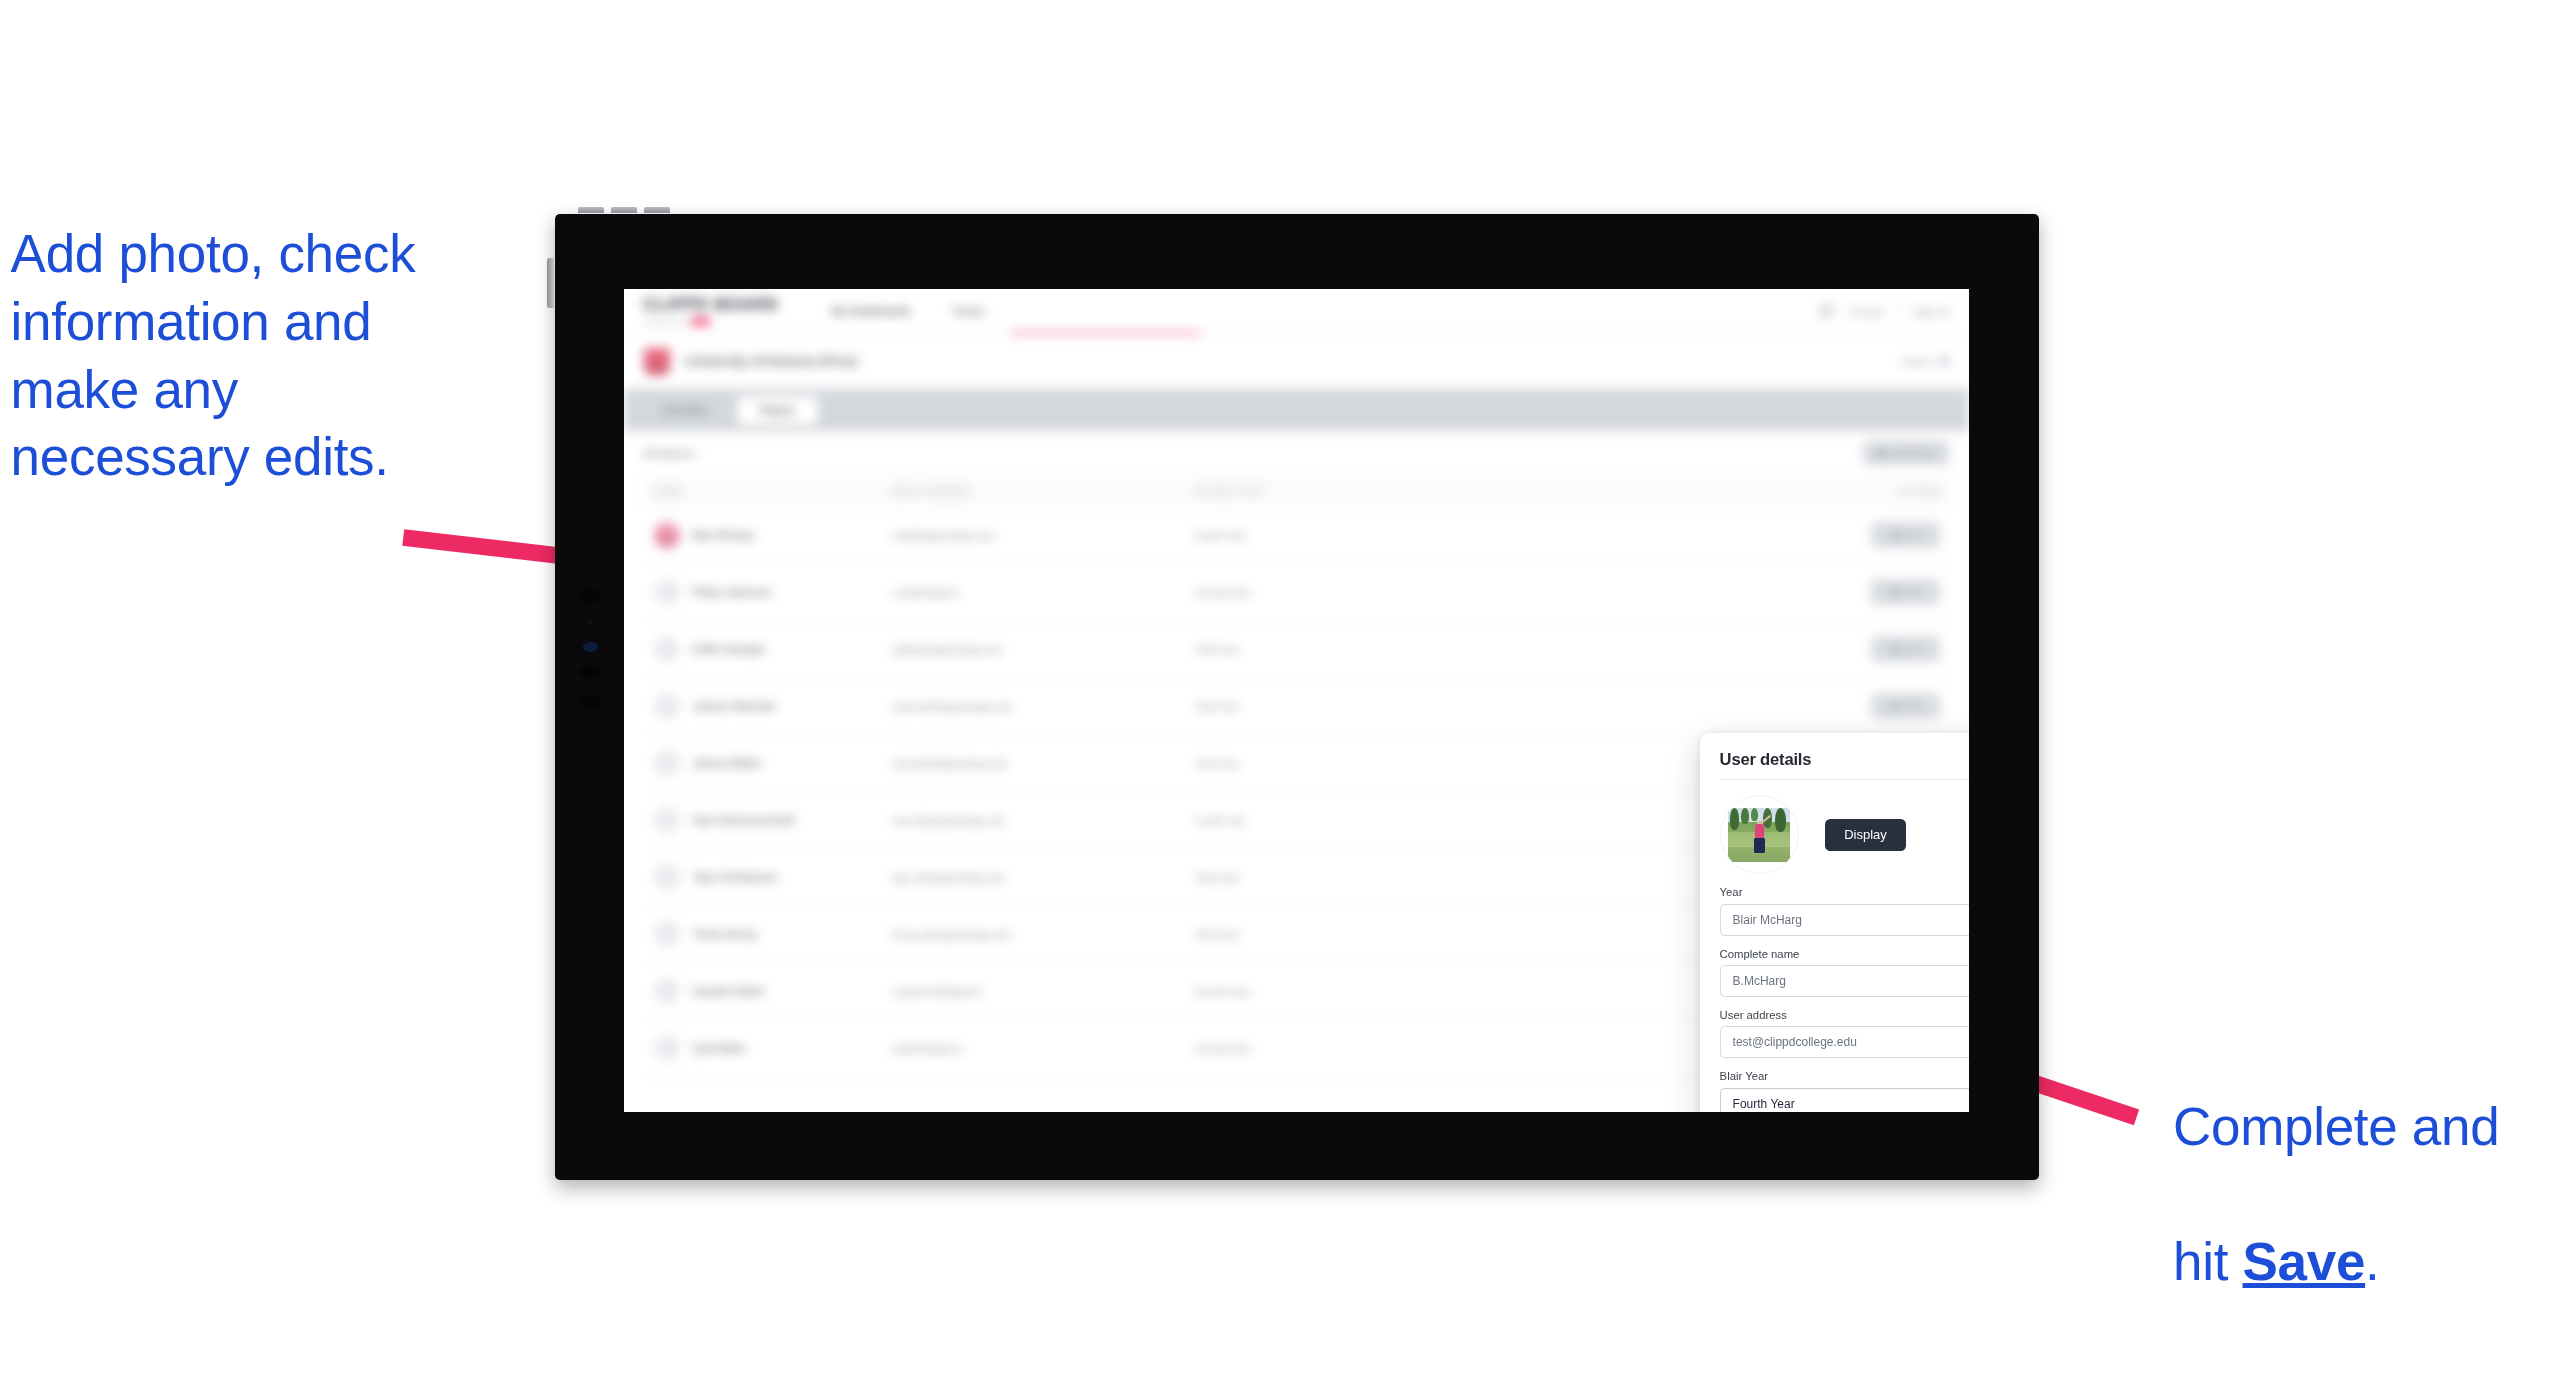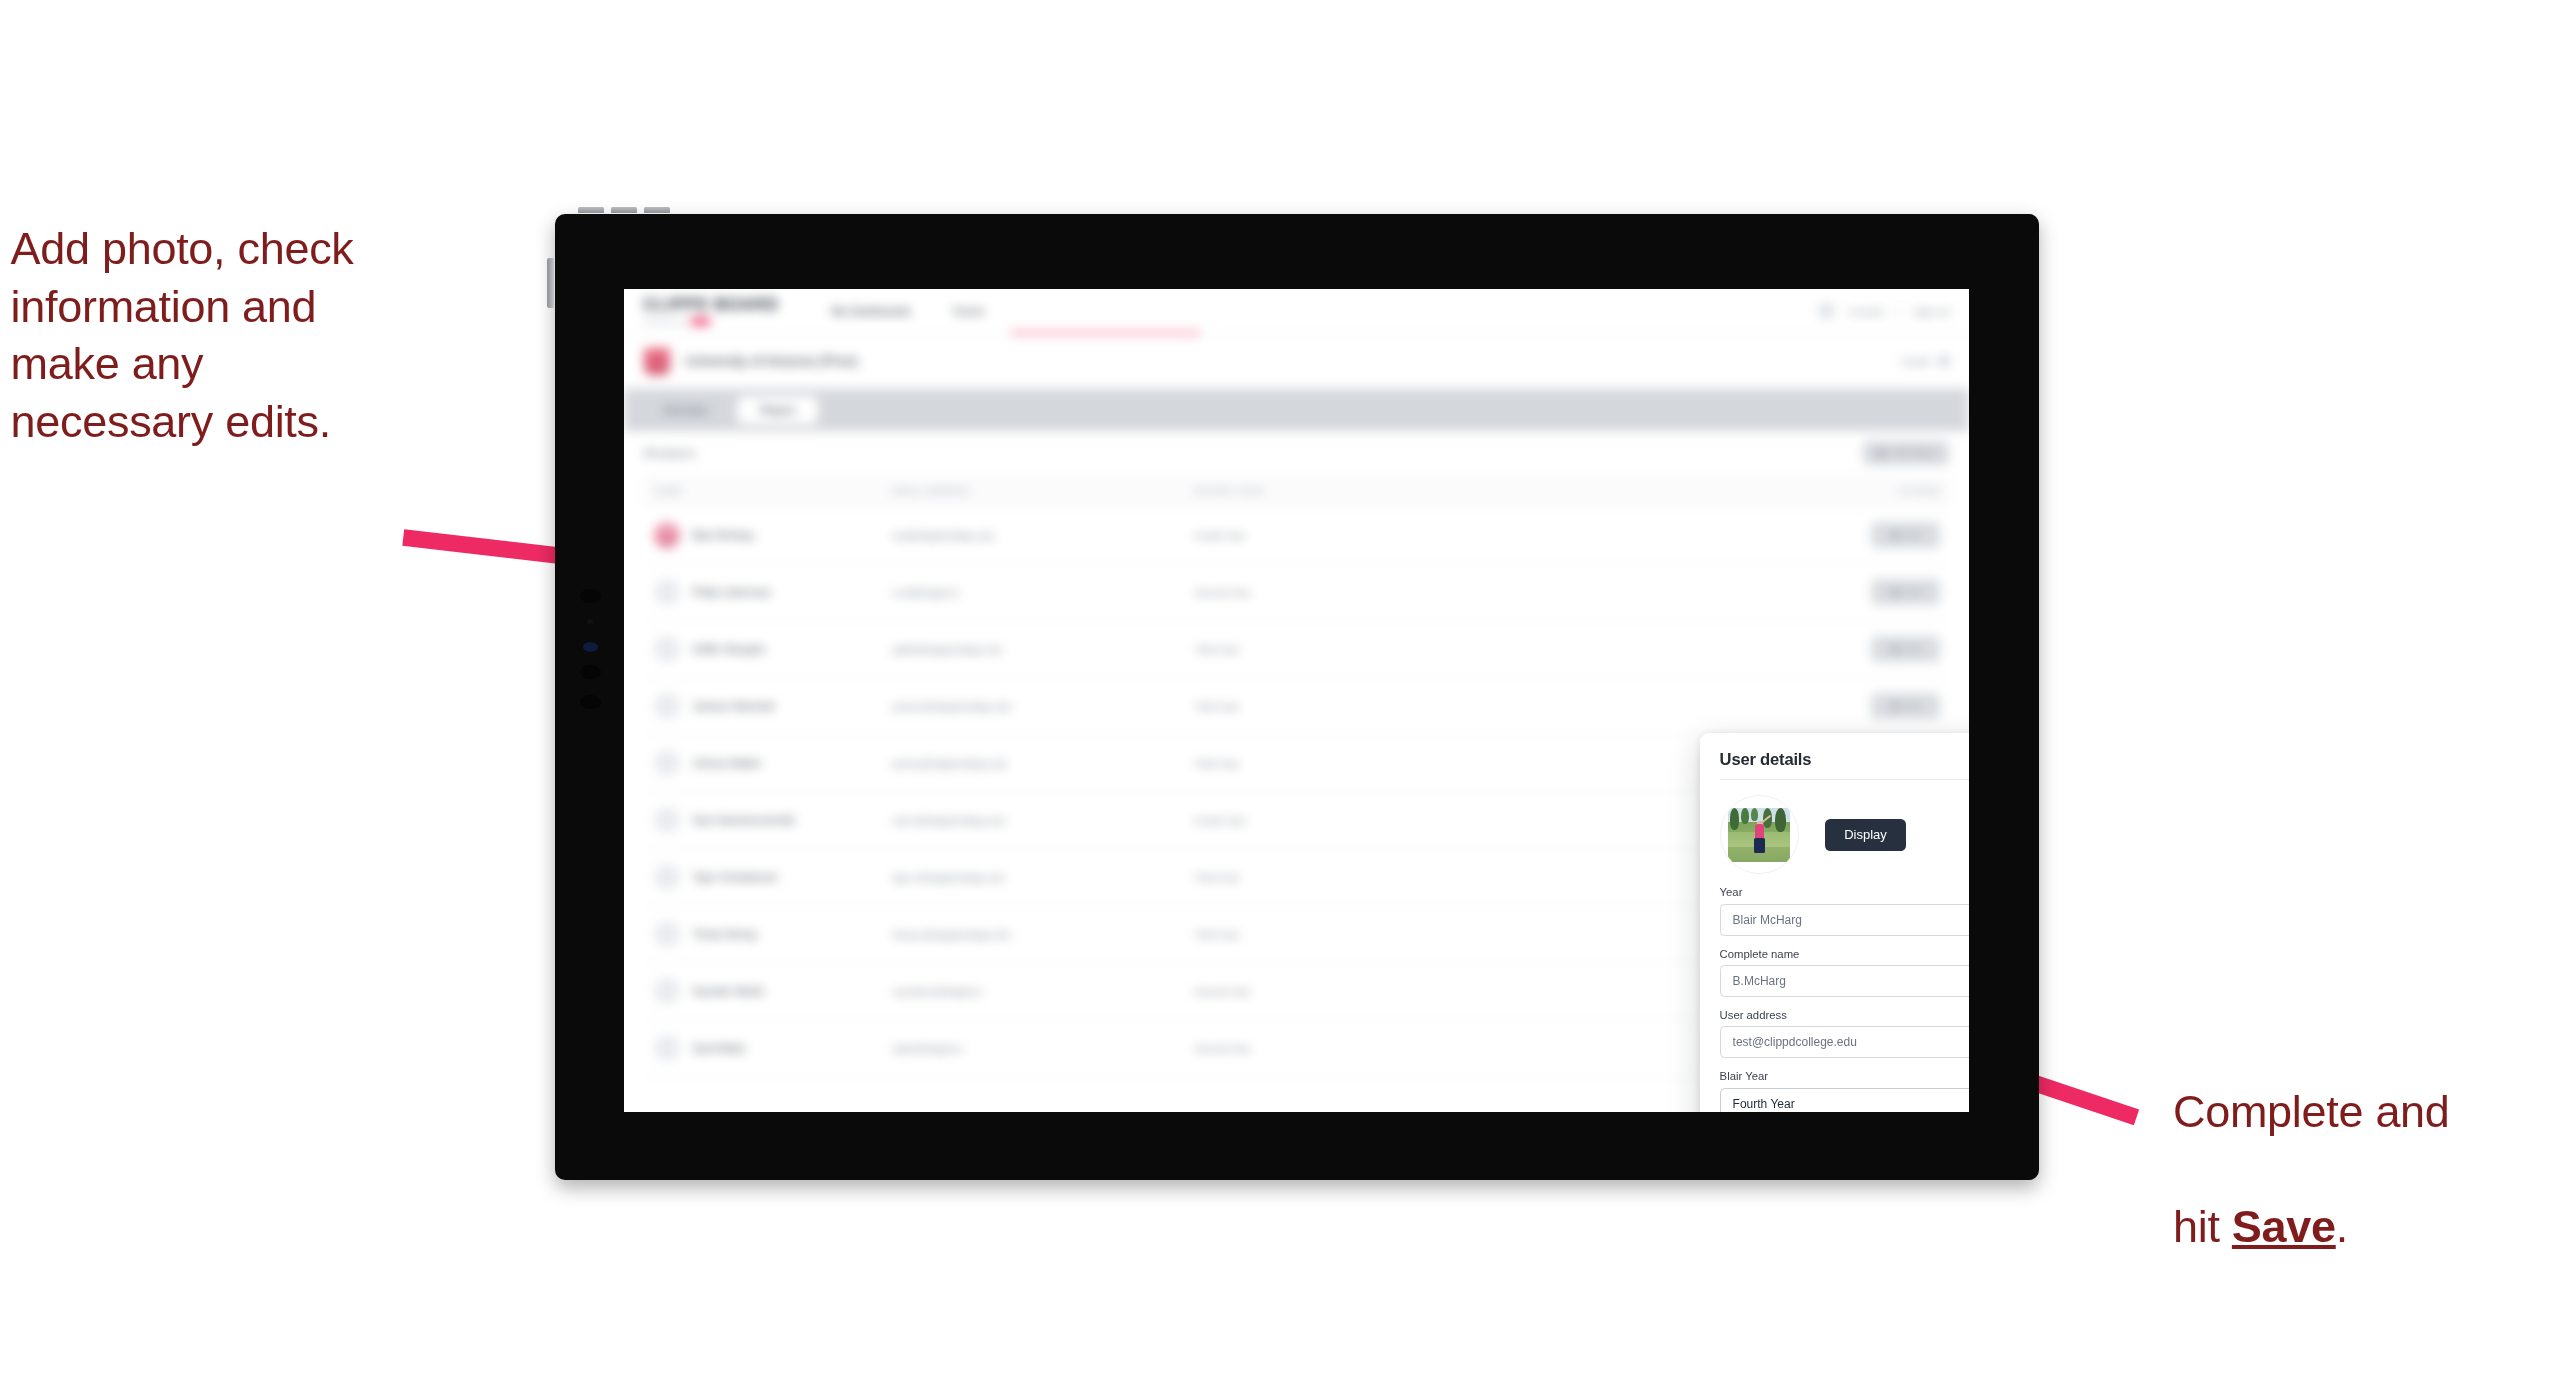--- a/index.html
+++ b/index.html
@@ -7,41 +7,41 @@
     width: 2576px; height: 1386px;
     background: #ffffff;
     font-family: "Liberation Sans", sans-serif;
     overflow: hidden;
   }
   #stage { position: relative; width: 2576px; height: 1386px; background:#fff; }
 
   
   .annot {
     position: absolute;
-    color: #7f1d1d;
-    font-size: 45px;
+    color: #1d4ed8;
+    font-size: 53px;
     line-height: 1.28;
     letter-spacing: -0.3px;
     font-weight: 400;
     white-space: pre-line;
   }
   #annot-left  { left: 10.6px;  top: 220px;  width: 498px; }
   #annot-right { left: 2173px; top: 1025px; width: 393px; }
   #annot-right .bold { font-weight: 700; text-decoration: underline; }
 
   
   .arrow-svg { position: absolute; overflow: visible; pointer-events: none; }
 
   
   #device {
     position: absolute;
     left: 555px; top: 214px;
     width: 1484px; height: 966px;
     background: #0a0a0a;
-    border-radius: 10px;
+    border-radius: 5px;
     box-shadow: 0 7.5px 19.6px rgba(0,0,0,0.30);
   }
   #device::before { 
     content:"";
     position: absolute; inset: -5.3px;
     border-radius: 52px;
     background: linear-gradient(160deg,#cfd1d4 0%, #9ea1a6 22%, #c6c8cb 52%, #8f9296 78%, #b9bbbf 100%);
     z-index: -1;
   }
   

